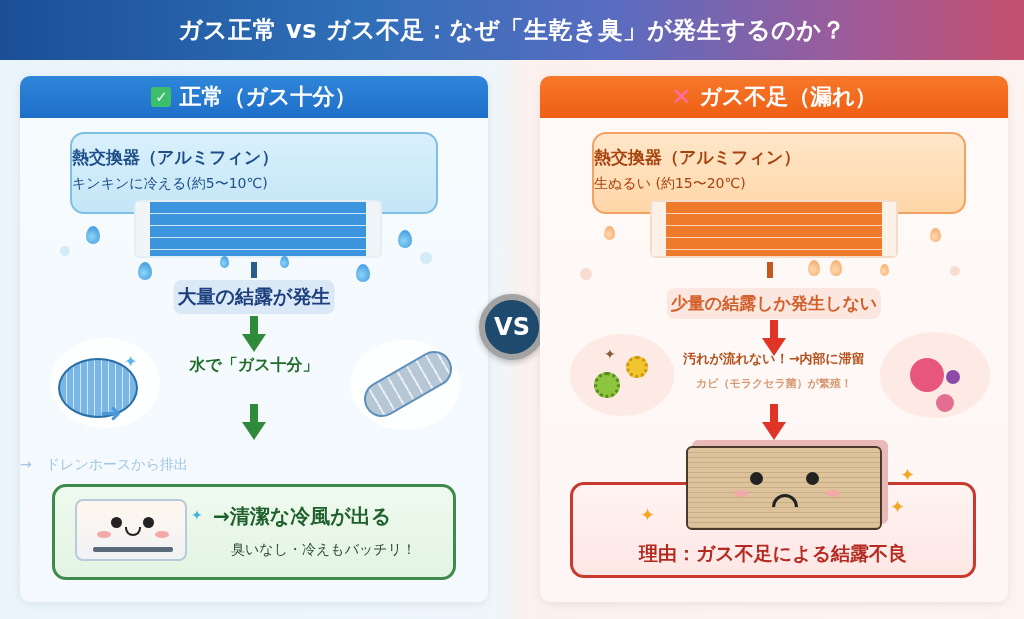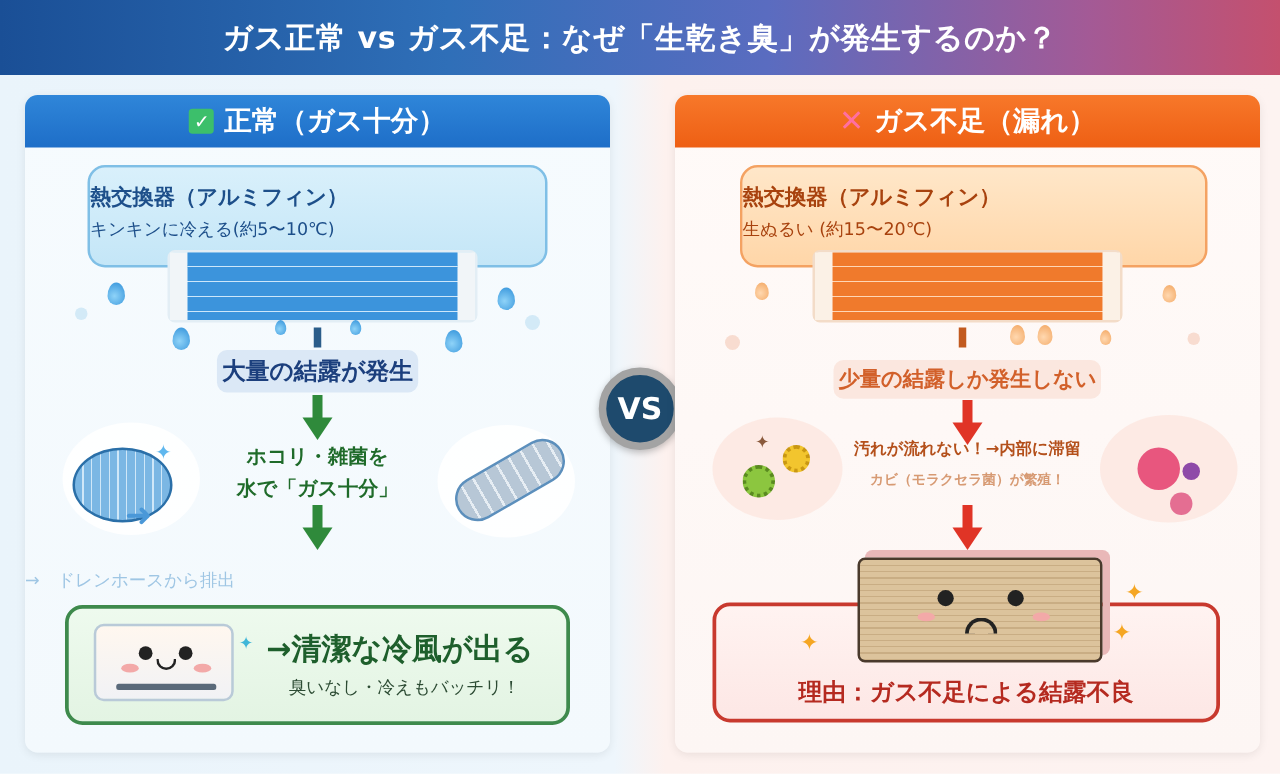--- a/index.html
+++ b/index.html
@@ -102,21 +102,21 @@
   .mold-text1 { position: absolute; top: 274px; left: 0; width: 468px; text-align: center;
     color: #b4501b; font-size: 13px; font-weight: bold; }
   .mold-text2 { position: absolute; top: 300px; left: 0; width: 468px; text-align: center;
     color: #d79a73; font-size: 11px; font-weight: bold; }
 
   .result-good {
     position: absolute; top: 408px; left: 32px; width: 404px; height: 96px;
     border: 3px solid #3e8a4c; border-radius: 14px;
     background: linear-gradient(180deg, #eefaee, #e3f4e3);
   }
-  .result-good .title { position: absolute; left: 158px; top: 16px; font-size: 24px; font-weight: bold; color: #1e5f2c; }
+  .result-good .title { position: absolute; left: 158px; top: 16px; font-size: 20px; font-weight: bold; color: #1e5f2c; }
   .result-good .sub { position: absolute; left: 176px; top: 54px; font-size: 14px; color: #2c4b33; }
   .ac-happy {
     position: absolute; left: 20px; top: 12px; width: 112px; height: 62px;
     border: 2px solid #b9cad8; border-radius: 8px; background: linear-gradient(180deg, #fff7ef, #f1f2f5);
   }
   .ac-happy .vent { position: absolute; left: 16px; right: 12px; bottom: 7px; height: 5px; background: #5a6a7a; border-radius: 2px; }
   .eye { position: absolute; width: 11px; height: 11px; border-radius: 50%; background: #222; }
   .blush { position: absolute; width: 14px; height: 7px; border-radius: 50%; background: #f3a9a8; }
   .mouth-happy { position: absolute; left: 48px; top: 26px; width: 16px; height: 9px; border: 2px solid #222; border-top: none; border-radius: 0 0 10px 10px; }
 
@@ -185,21 +185,20 @@
     </div>
 
   <div class="cloud" style="left:30px;top:262px;width:110px;height:90px"></div>
   <div class="cloud" style="left:330px;top:264px;width:110px;height:90px"></div>
   <div style="position:absolute;left:38px;top:282px;width:80px;height:60px;border:2px solid #2a6fa8;border-radius:50%;background:repeating-linear-gradient(90deg,#7bb7e4 0 6px,#cfe7f8 6px 7px);"></div>
   <div style="position:absolute;left:80px;top:322px;color:#4a98d8;font-size:26px;">➜</div>
   <div style="position:absolute;left:340px;top:290px;width:96px;height:36px;border-radius:18px;background:repeating-linear-gradient(90deg,#b7c7d6 0 9px,#e6edf3 9px 11px);transform:rotate(-30deg);border:2px solid #5c8fbc;"></div>
   <div style="position:absolute;left:104px;top:276px;color:#5fb7ee;font-size:16px;">✦</div>
 
   <div class="wash-text">
-    <div>ホコリ・雑菌を</div>
     <div>水で「ガス十分」</div>
   </div>
 
   <div class="arrow-down" style="top:328px">
       <div class="shaft"></div>
       <div class="head"></div>
     </div>
 
   <div class="drain">→　ドレンホースから排出</div>
 

